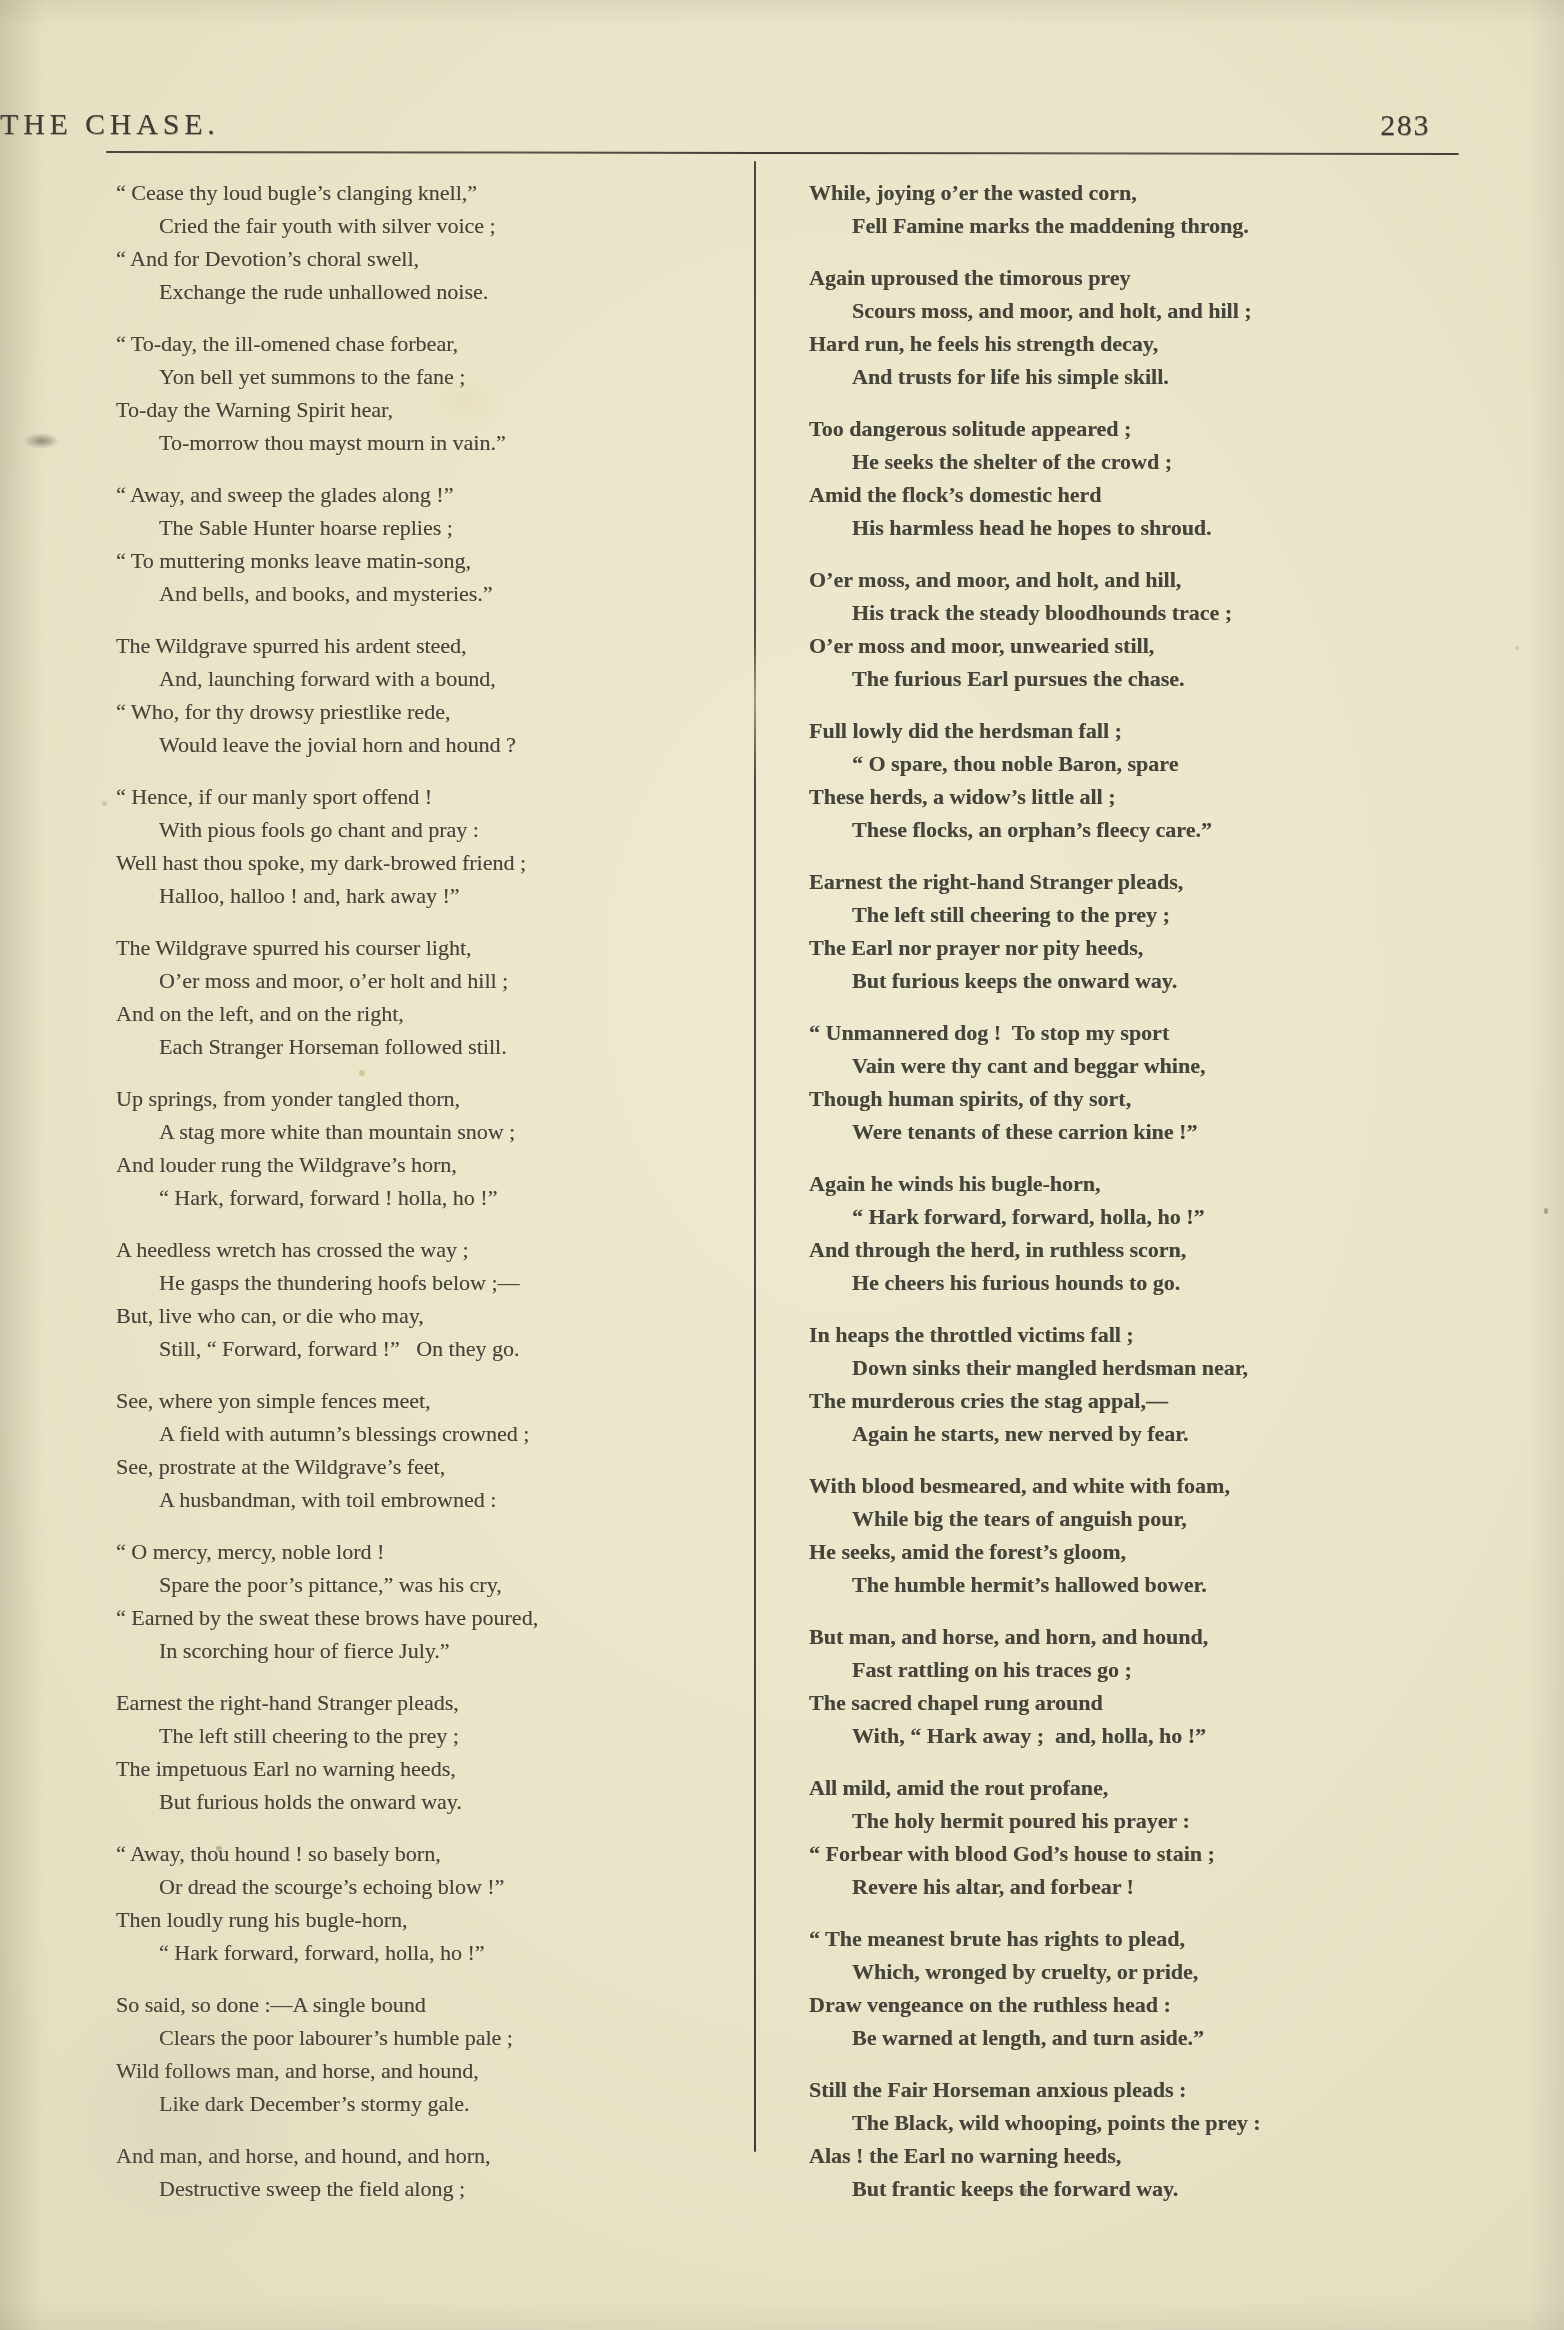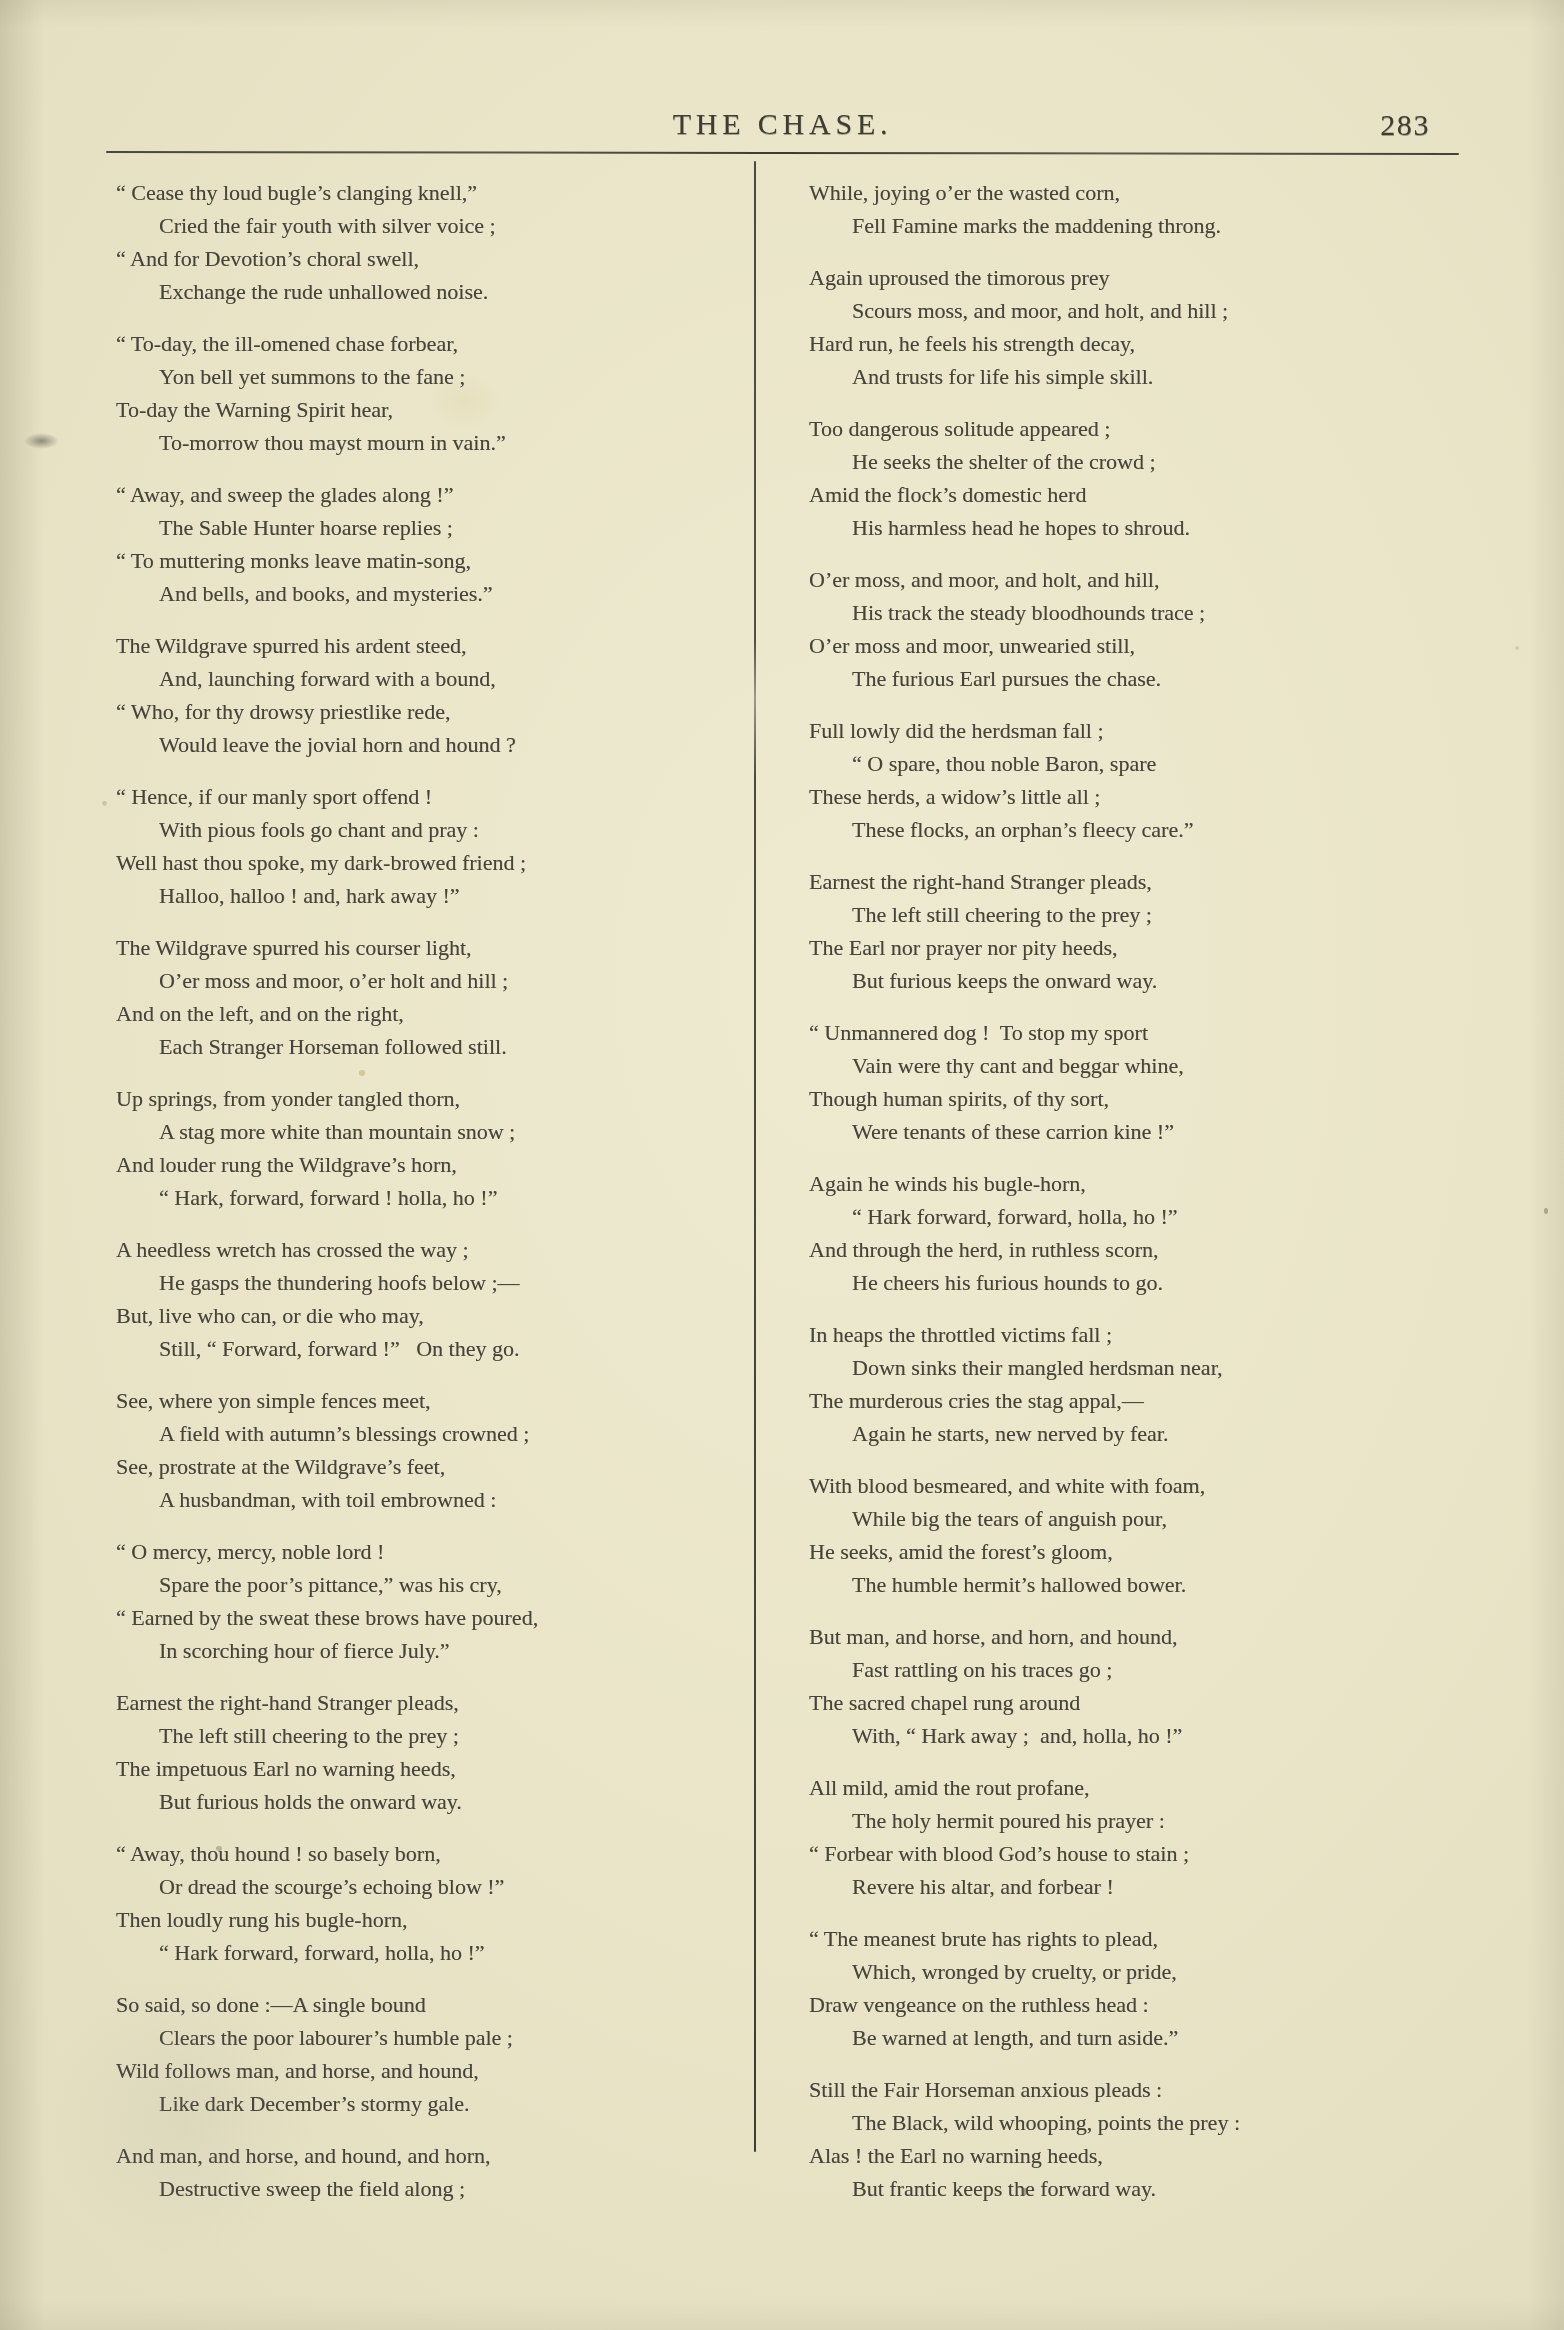--- a/index.html
+++ b/index.html
@@ -18,21 +18,21 @@
     color:var(--ink);
   }
   .edge{position:absolute;inset:0;pointer-events:none;}
   .edge-left{background:linear-gradient(90deg, rgba(118,110,84,.22), rgba(118,110,84,0) 44px);}
   .edge-top{background:linear-gradient(180deg, rgba(118,110,84,.10), rgba(118,110,84,0) 27px);}
   .edge-right{background:linear-gradient(270deg, rgba(108,104,86,.13), rgba(108,104,86,0) 37px);}
   .edge-bottom{background:linear-gradient(0deg, rgba(118,110,84,.09), rgba(118,110,84,0) 32px);}
 
   .header-title{
     position:absolute;top:107px;left:0;width:100%;
-    text-align:center;
+    text-align:left;
     font-size:30px;letter-spacing:4.8px;
     color:#3f3c33;
     text-shadow:0.4px 0.5px 0.6px rgba(60,55,45,.4);
   }
   .page-number{
     position:absolute;top:108px;right:135px;
     font-size:30px;letter-spacing:1.6px;
     color:#3f3c33;
     text-shadow:0.4px 0.5px 0.6px rgba(60,55,45,.4);
   }
@@ -48,21 +48,21 @@
     border-radius:1.6px;
   }
 
   .col{
     position:absolute;top:176px;
     font-size:22px;line-height:33px;
     white-space:pre-wrap;
     text-shadow:0.3px 0.4px 0.5px rgba(60,55,45,.35);
   }
   .col-left{left:116px;width:648px;}
-  .col-right{left:809px;width:663px;}
+  .col-right{left:809px;width:663px;font-weight:bold;}
   .stanza{margin-bottom:19px;}
   .line{min-height:33px;}
   .line.indent{padding-left:43px;}
 
   .smudge{
     position:absolute;left:24px;top:433px;width:35px;height:16px;
     background:radial-gradient(closest-side,rgba(86,83,70,.6),rgba(86,83,70,0));
     border-radius:50%;
   }
   .speck{position:absolute;border-radius:50%;background:rgba(112,102,70,.38);}

